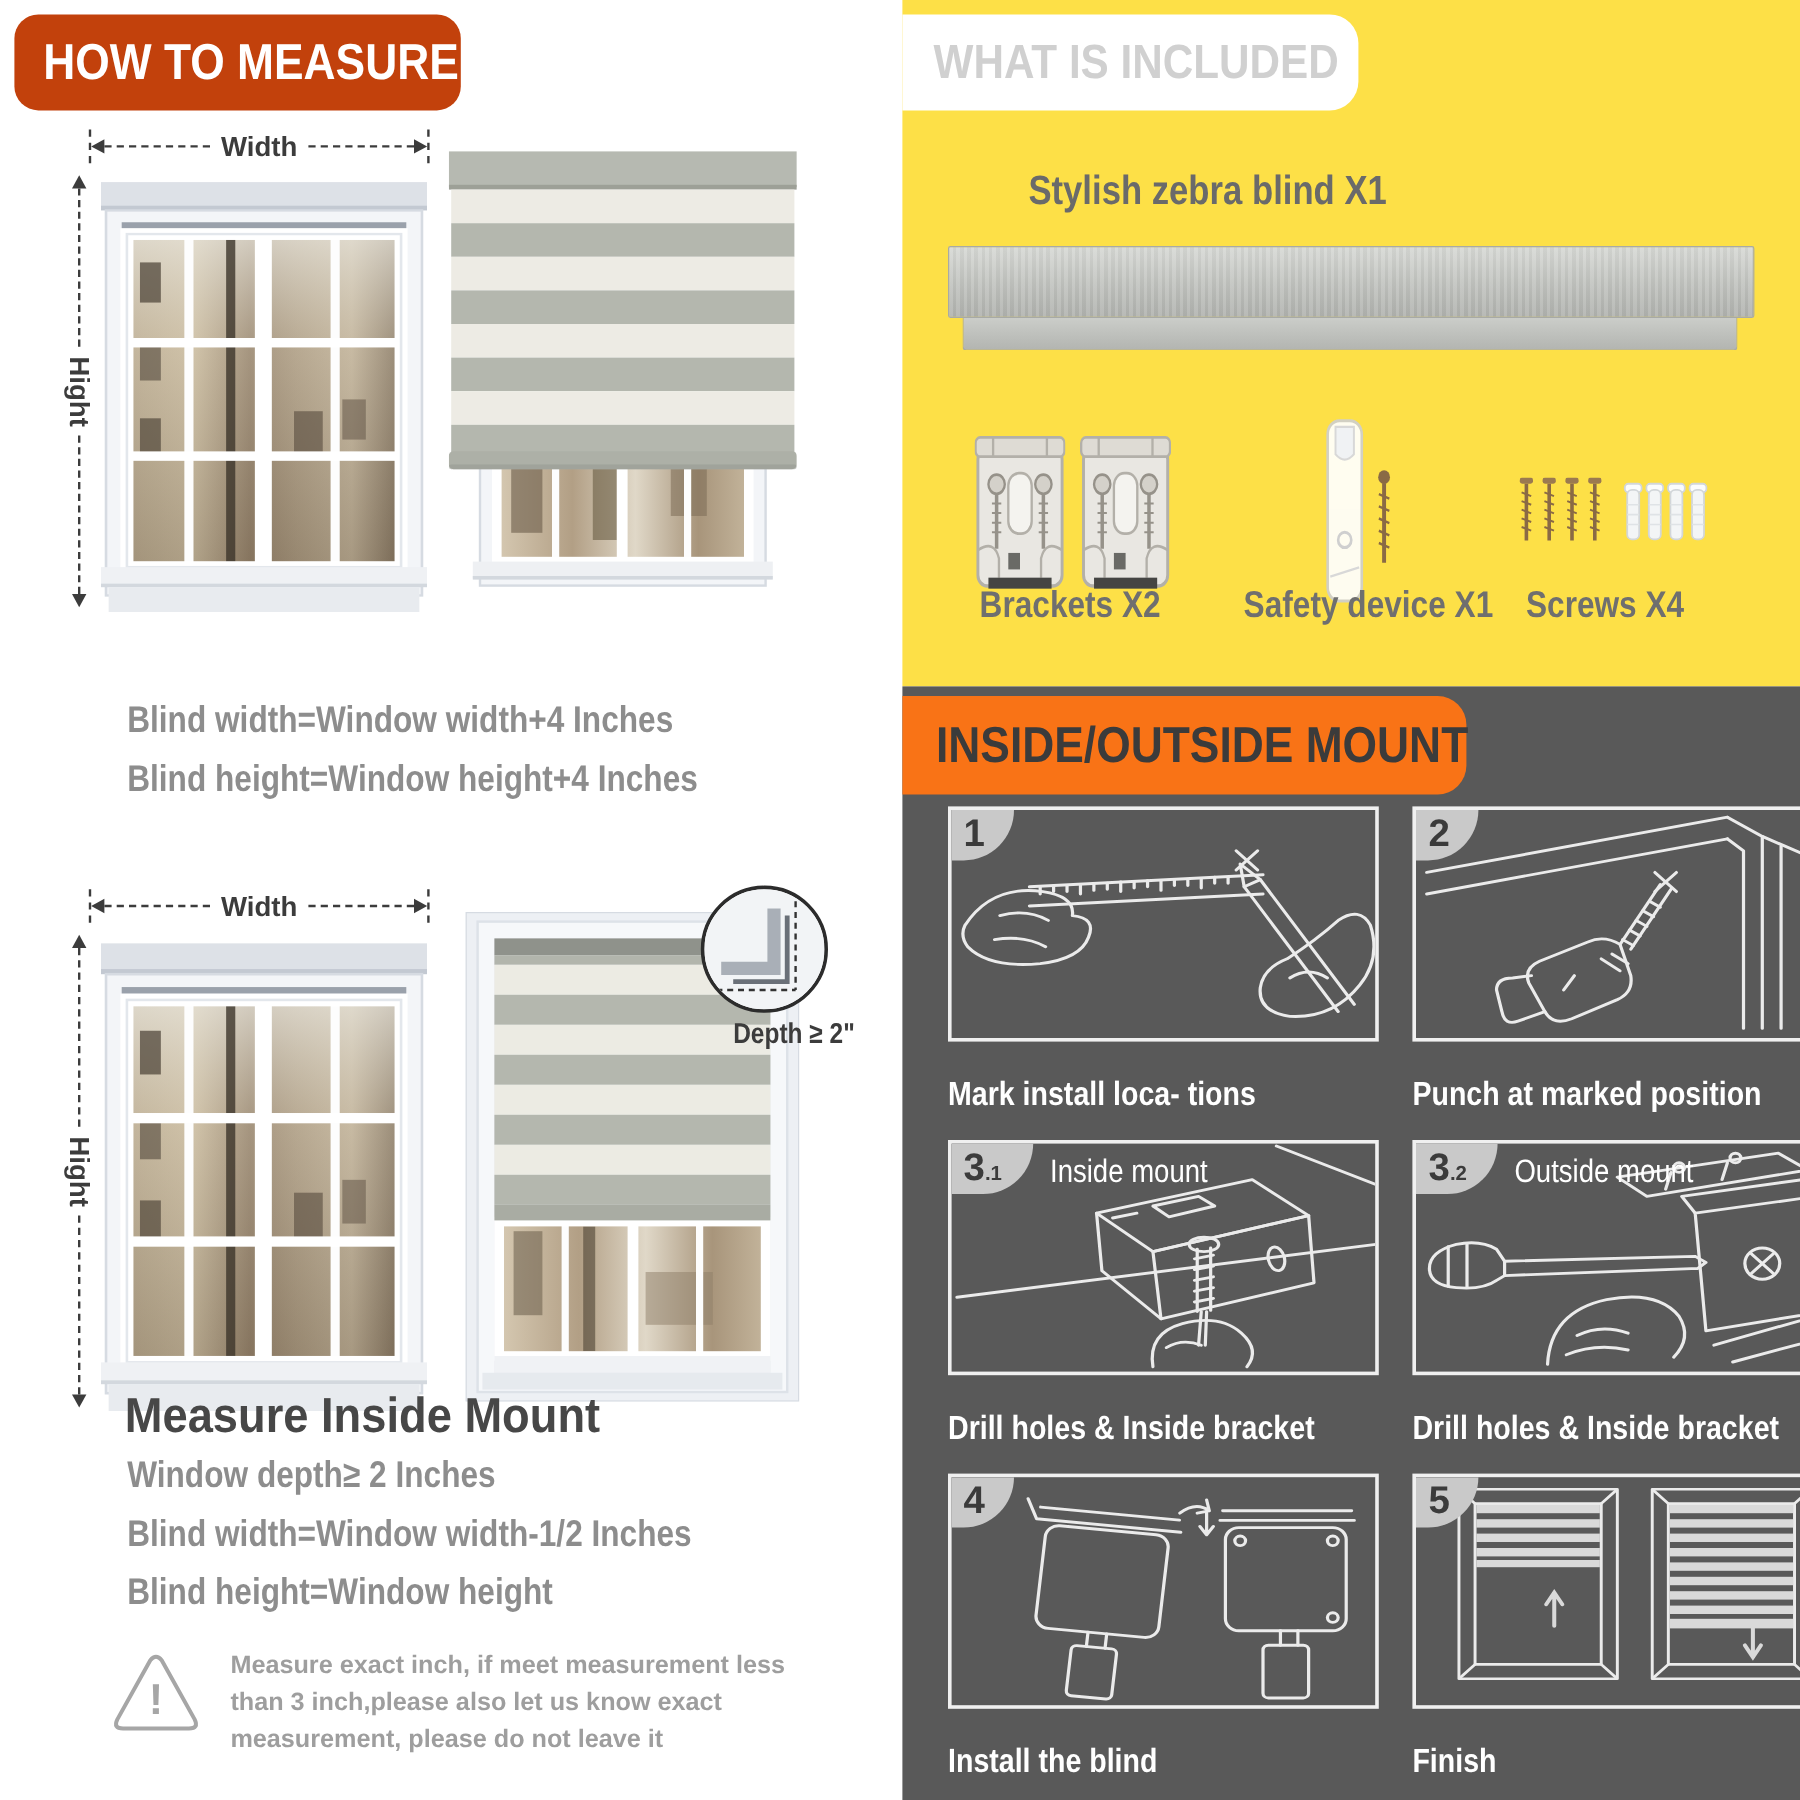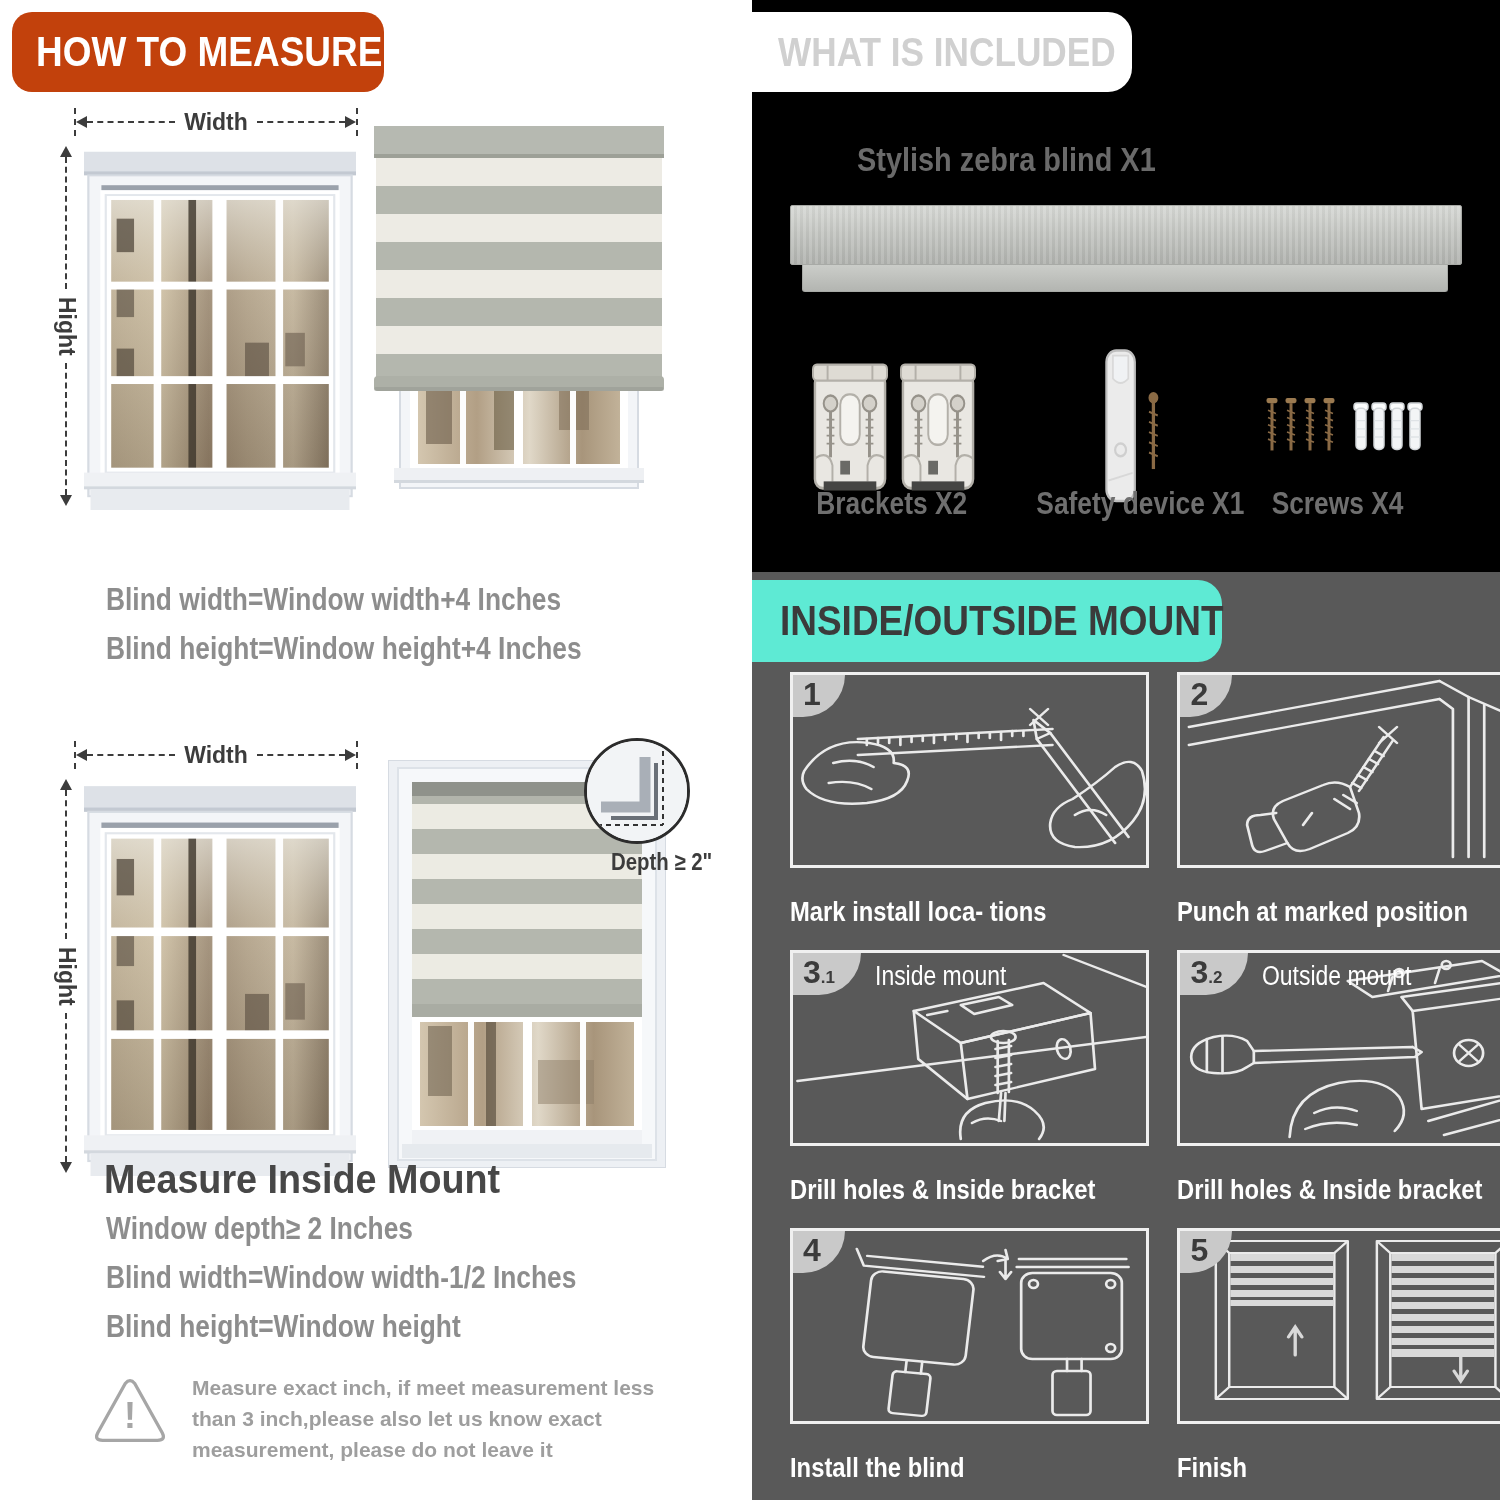--- a/index.html
+++ b/index.html
@@ -32,26 +32,26 @@
   .vlbl{writing-mode:vertical-rl;font-size:23px;font-weight:bold;color:#3c3c3c;margin:8px 0;}
 
   .mag{width:106px;height:106px;border:3px solid #2c2c2c;border-radius:50%;background:#fbfcfd;
        box-sizing:border-box;overflow:hidden;}
   .mag-lbl{font-size:24px;font-weight:bold;color:#3c3c3c;text-align:center;}
 
   .warn{display:flex;gap:26px;align-items:flex-start;}
   .warn-txt{width:500px;font-size:21px;font-weight:bold;color:#9e9e9e;line-height:31px;}
 
   
-  .right-top{left:752px;top:0;width:748px;height:572px;background:#000000;text-decoration:underline;}
+  .right-top{left:752px;top:0;width:748px;height:572px;background:#fde047;text-decoration:underline;}
   .right-bottom{left:752px;top:572px;width:748px;height:928px;background:#595959;}
   .hdr-white1{left:0;top:12px;width:380px;height:80px;background:#ffffff;border-radius:0 24px 24px 0;
               display:flex;align-items:center;padding-left:26px;box-sizing:border-box;
               color:#d0d0d0;font-size:40px;font-weight:bold;}
-  .hdr-white2{left:0;top:8px;width:470px;height:82px;background:#5eead4;border-radius:0 24px 24px 0;
+  .hdr-white2{left:0;top:8px;width:470px;height:82px;background:#f97316;border-radius:0 24px 24px 0;
               display:flex;align-items:center;padding-left:28px;box-sizing:border-box;
               color:#3b3b3b;font-size:42px;font-weight:bold;}
   .prod-lbl{font-size:34px;font-weight:bold;color:#6a6a6a;}
   .hr-top{height:58px;background:linear-gradient(180deg,#d7d9d5 0%,#c4c6c2 45%,#b0b2ae 100%);
           border:1px solid #a8aaa6;border-radius:2px;position:relative;overflow:hidden;}
   .hr-top::after{content:"";position:absolute;inset:0;
           background:repeating-linear-gradient(90deg,rgba(255,255,255,.10) 0 3px,rgba(0,0,0,.03) 3px 6px);}
   .hr-bot{margin-left:12px;width:646px;height:27px;border:1px solid #a8aaa6;border-top:none;
           background:linear-gradient(180deg,#cbcdc9,#b3b5b1);border-radius:0 0 3px 3px;box-sizing:border-box;}
   .inc-lbl{font-size:31px;font-weight:bold;color:#6f6f6f;text-align:center;white-space:nowrap;}

